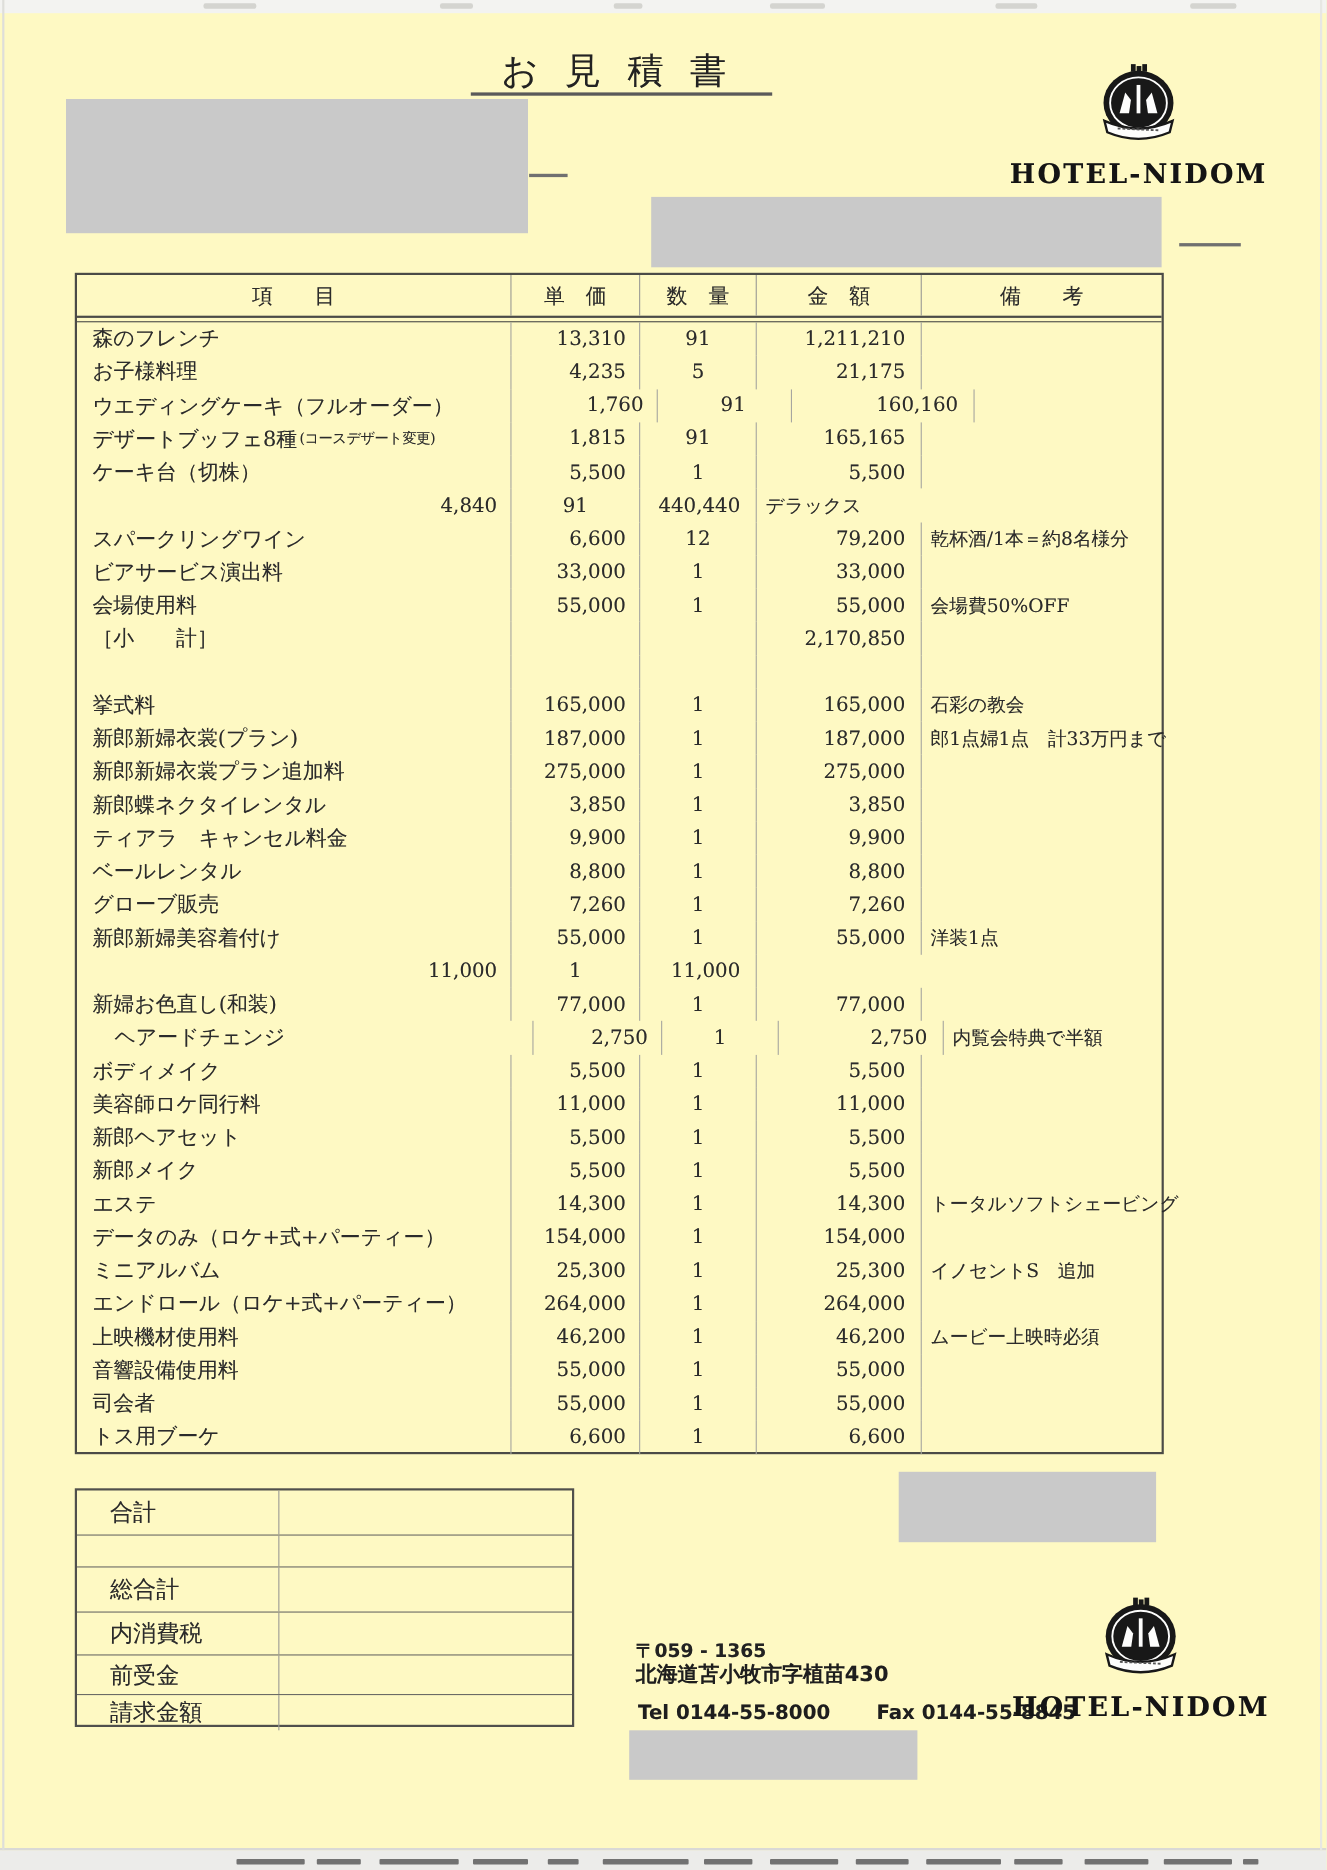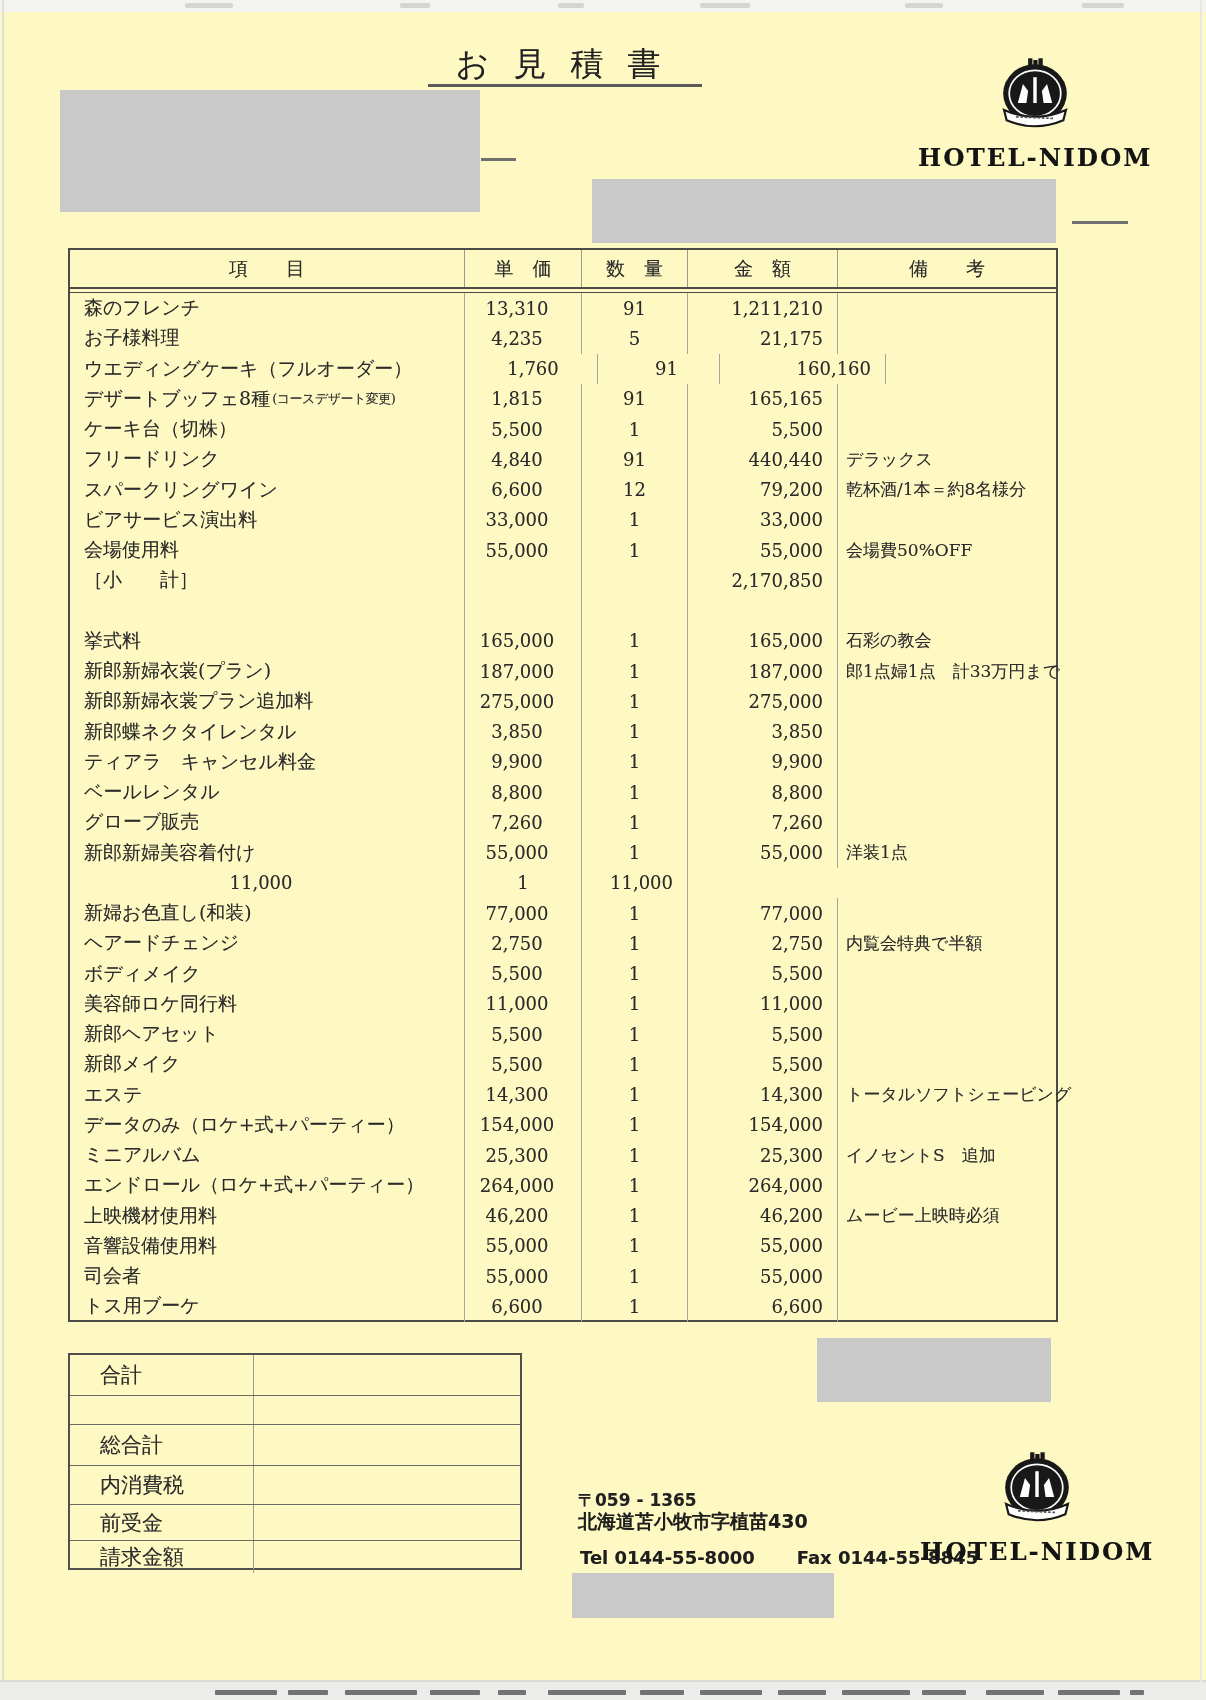--- a/index.html
+++ b/index.html
@@ -38,21 +38,21 @@
   .thead .hc{display:flex;align-items:center;justify-content:center;
              font-size:19px;border-right:1px solid #9a9a94;white-space:nowrap;}
   .thead .hc:last-child{border-right:none;}
   .dline{height:1.5px;background:#4b4b47;margin-top:2.5px;}
   .trow{display:grid;grid-template-columns:395px 117px 106px 150px 1fr;}
   .trow .c{border-right:1px solid #a6a6a0;display:flex;align-items:center;
            font-size:19px;white-space:nowrap;overflow:visible;}
   .trow .c:last-child{border-right:none;}
   .c.item{padding-left:14px;}
   .c.item .small{font-size:13px;margin-left:2px;letter-spacing:-.5px;}
-  .c.num{justify-content:center;padding-right:12px;font-size:18px;}
+  .c.num{justify-content:flex-end;padding-right:12px;font-size:18px;}
   .c.qty{justify-content:center;padding-right:0;font-size:18px;}
   .c.amt{justify-content:flex-end;padding-right:14px;font-size:18px;}
   .c.note{padding-left:8px;font-size:17px;}
   
   .summary-table{left:68px;top:1353px;width:454px;height:217px;
                  border:2px solid #50504c;box-sizing:border-box;}
   .srow{display:grid;grid-template-columns:184px 1fr;border-bottom:1.5px solid #6b6b66;}
   .srow:last-child{border-bottom:none;}
   .srow .sl{padding-left:30px;display:flex;align-items:center;font-size:21px;
             border-right:1px solid #9a9a94;white-space:nowrap;}
@@ -215,23 +215,20 @@
             <span>1</span>
           </div>
           <div class="c amt">
             <span>5,500</span>
           </div>
           <div class="c note">
             <span></span>
           </div>
         </div>
         <div class="trow" style="height: 30.26px;">
-          <div class="c item">
-            <span>フリードリンク</span>
-          </div>
           <div class="c num">
             <span>4,840</span>
           </div>
           <div class="c qty">
             <span>91</span>
           </div>
           <div class="c amt">
             <span>440,440</span>
           </div>
           <div class="c note">
@@ -483,21 +480,21 @@
           <div class="c qty">
             <span>1</span>
           </div>
           <div class="c amt">
             <span>77,000</span>
           </div>
           <div class="c note">
             <span></span>
           </div>
         </div>
-        <div class="trow" style="height: 30.26px;">
+        <div class="trow" style="height: 30.26px; padding-left: 20px;">
           <div class="c item">
             <span>ヘアードチェンジ</span>
           </div>
           <div class="c num">
             <span>2,750</span>
           </div>
           <div class="c qty">
             <span>1</span>
           </div>
           <div class="c amt">

